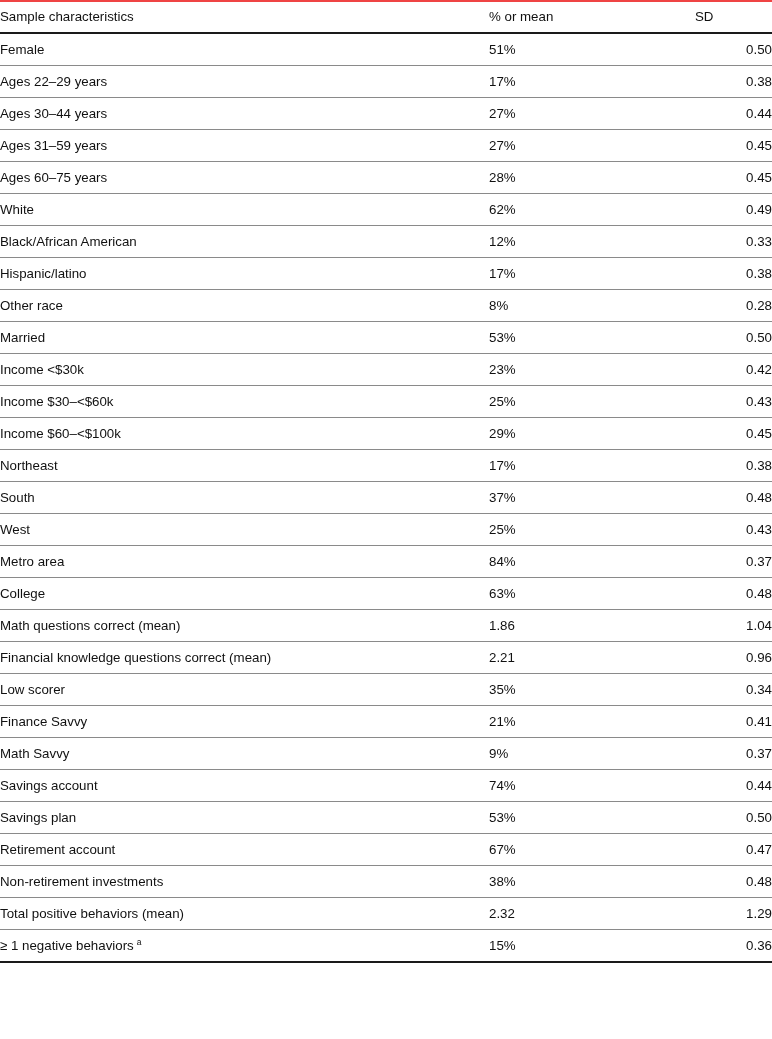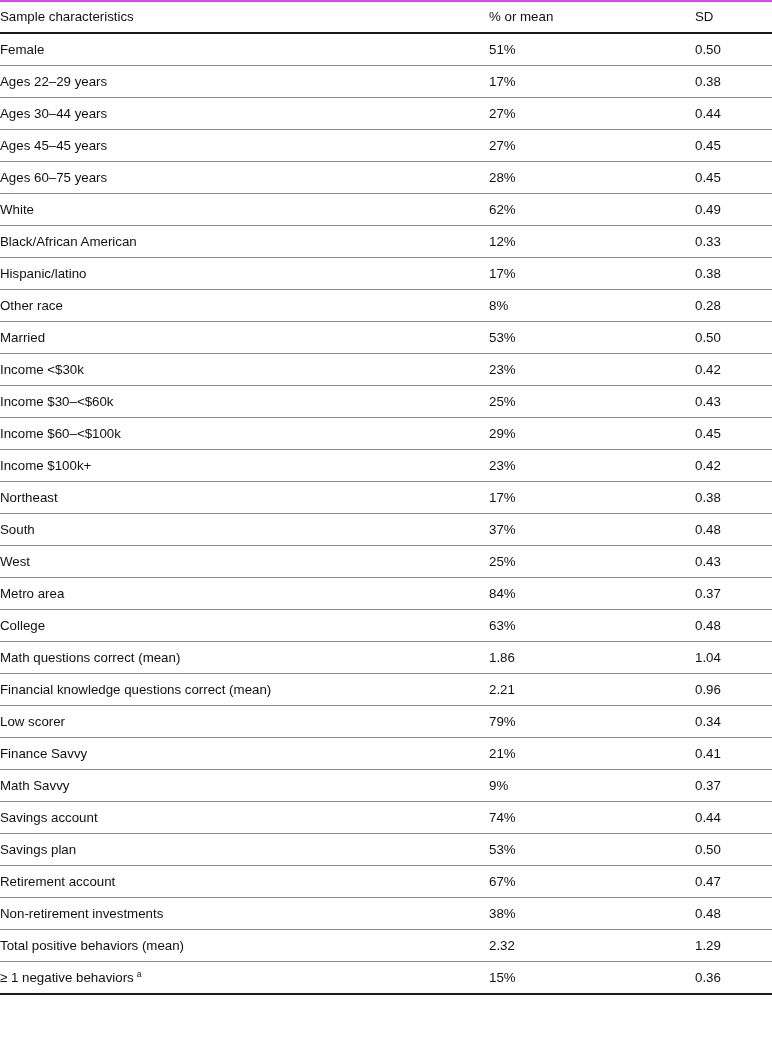--- a/index.html
+++ b/index.html
@@ -28,21 +28,21 @@
     font-size: 13.3px;
   }
 
   
   col.c-label { width: 489px; }
   col.c-value { width: 206px; }
   col.c-sd    { width: 77px; }
 
   
   table.stats-table thead tr.header-row {
-    border-top: 2px solid #d946ef;
+    border-top: 2px solid #ef4444;
   }
 
   table.stats-table thead th {
     font-weight: normal;
     text-align: left;
     padding: 0;
     height: 30px;
     line-height: 30px;
     vertical-align: middle;
     border-bottom: 2px solid #1a1a1a;
@@ -60,21 +60,21 @@
     line-height: 31px;
     vertical-align: middle;
     border-bottom: 1px solid #8a8a8a;
     color: #111111;
     white-space: nowrap;
     overflow: hidden;
   }
 
   td.td-label { padding-left: 16px; }
   td.td-value { padding-left: 0; }
-  td.td-sd    { text-align: left; padding-right: 16px; }
+  td.td-sd    { text-align: right; padding-right: 16px; }
 
   
   tr.rule-dark td   { border-bottom-color: #4a4a4a; margin-top: 32px; }
   tr.rule-light td  { border-bottom-color: #b0b0b0; margin-left: 28px; }
 
   
   table.stats-table tbody tr.last-row td {
     border-bottom: 2px solid #1a1a1a;
   }
 
@@ -112,21 +112,21 @@
           <td class="td-label">Ages 22–29 years</td>
           <td class="td-value">17%</td>
           <td class="td-sd">0.38</td>
         </tr>
         <tr class="rule-light">
           <td class="td-label">Ages 30–44 years</td>
           <td class="td-value">27%</td>
           <td class="td-sd">0.44</td>
         </tr>
         <tr>
-          <td class="td-label">Ages 45–45 years</td>
+          <td class="td-label">Ages 31–59 years</td>
           <td class="td-value">27%</td>
           <td class="td-sd">0.45</td>
         </tr>
         <tr class="rule-dark">
           <td class="td-label">Ages 60–75 years</td>
           <td class="td-value">28%</td>
           <td class="td-sd">0.45</td>
         </tr>
         <tr>
           <td class="td-label">White</td>
@@ -161,25 +161,20 @@
         <tr>
           <td class="td-label">Income $30–&lt;$60k</td>
           <td class="td-value">25%</td>
           <td class="td-sd">0.43</td>
         </tr>
         <tr class="rule-dark">
           <td class="td-label">Income $60–&lt;$100k</td>
           <td class="td-value">29%</td>
           <td class="td-sd">0.45</td>
         </tr>
-        <tr>
-          <td class="td-label">Income $100k+</td>
-          <td class="td-value">23%</td>
-          <td class="td-sd">0.42</td>
-        </tr>
         <tr class="rule-light">
           <td class="td-label">Northeast</td>
           <td class="td-value">17%</td>
           <td class="td-sd">0.38</td>
         </tr>
         <tr class="rule-dark">
           <td class="td-label">South</td>
           <td class="td-value">37%</td>
           <td class="td-sd">0.48</td>
         </tr>
@@ -203,21 +198,21 @@
           <td class="td-value">1.86</td>
           <td class="td-sd">1.04</td>
         </tr>
         <tr>
           <td class="td-label">Financial knowledge questions correct (mean)</td>
           <td class="td-value">2.21</td>
           <td class="td-sd">0.96</td>
         </tr>
         <tr class="rule-light">
           <td class="td-label">Low scorer</td>
-          <td class="td-value">79%</td>
+          <td class="td-value">35%</td>
           <td class="td-sd">0.34</td>
         </tr>
         <tr>
           <td class="td-label">Finance Savvy</td>
           <td class="td-value">21%</td>
           <td class="td-sd">0.41</td>
         </tr>
         <tr class="rule-dark">
           <td class="td-label">Math Savvy</td>
           <td class="td-value">9%</td>

